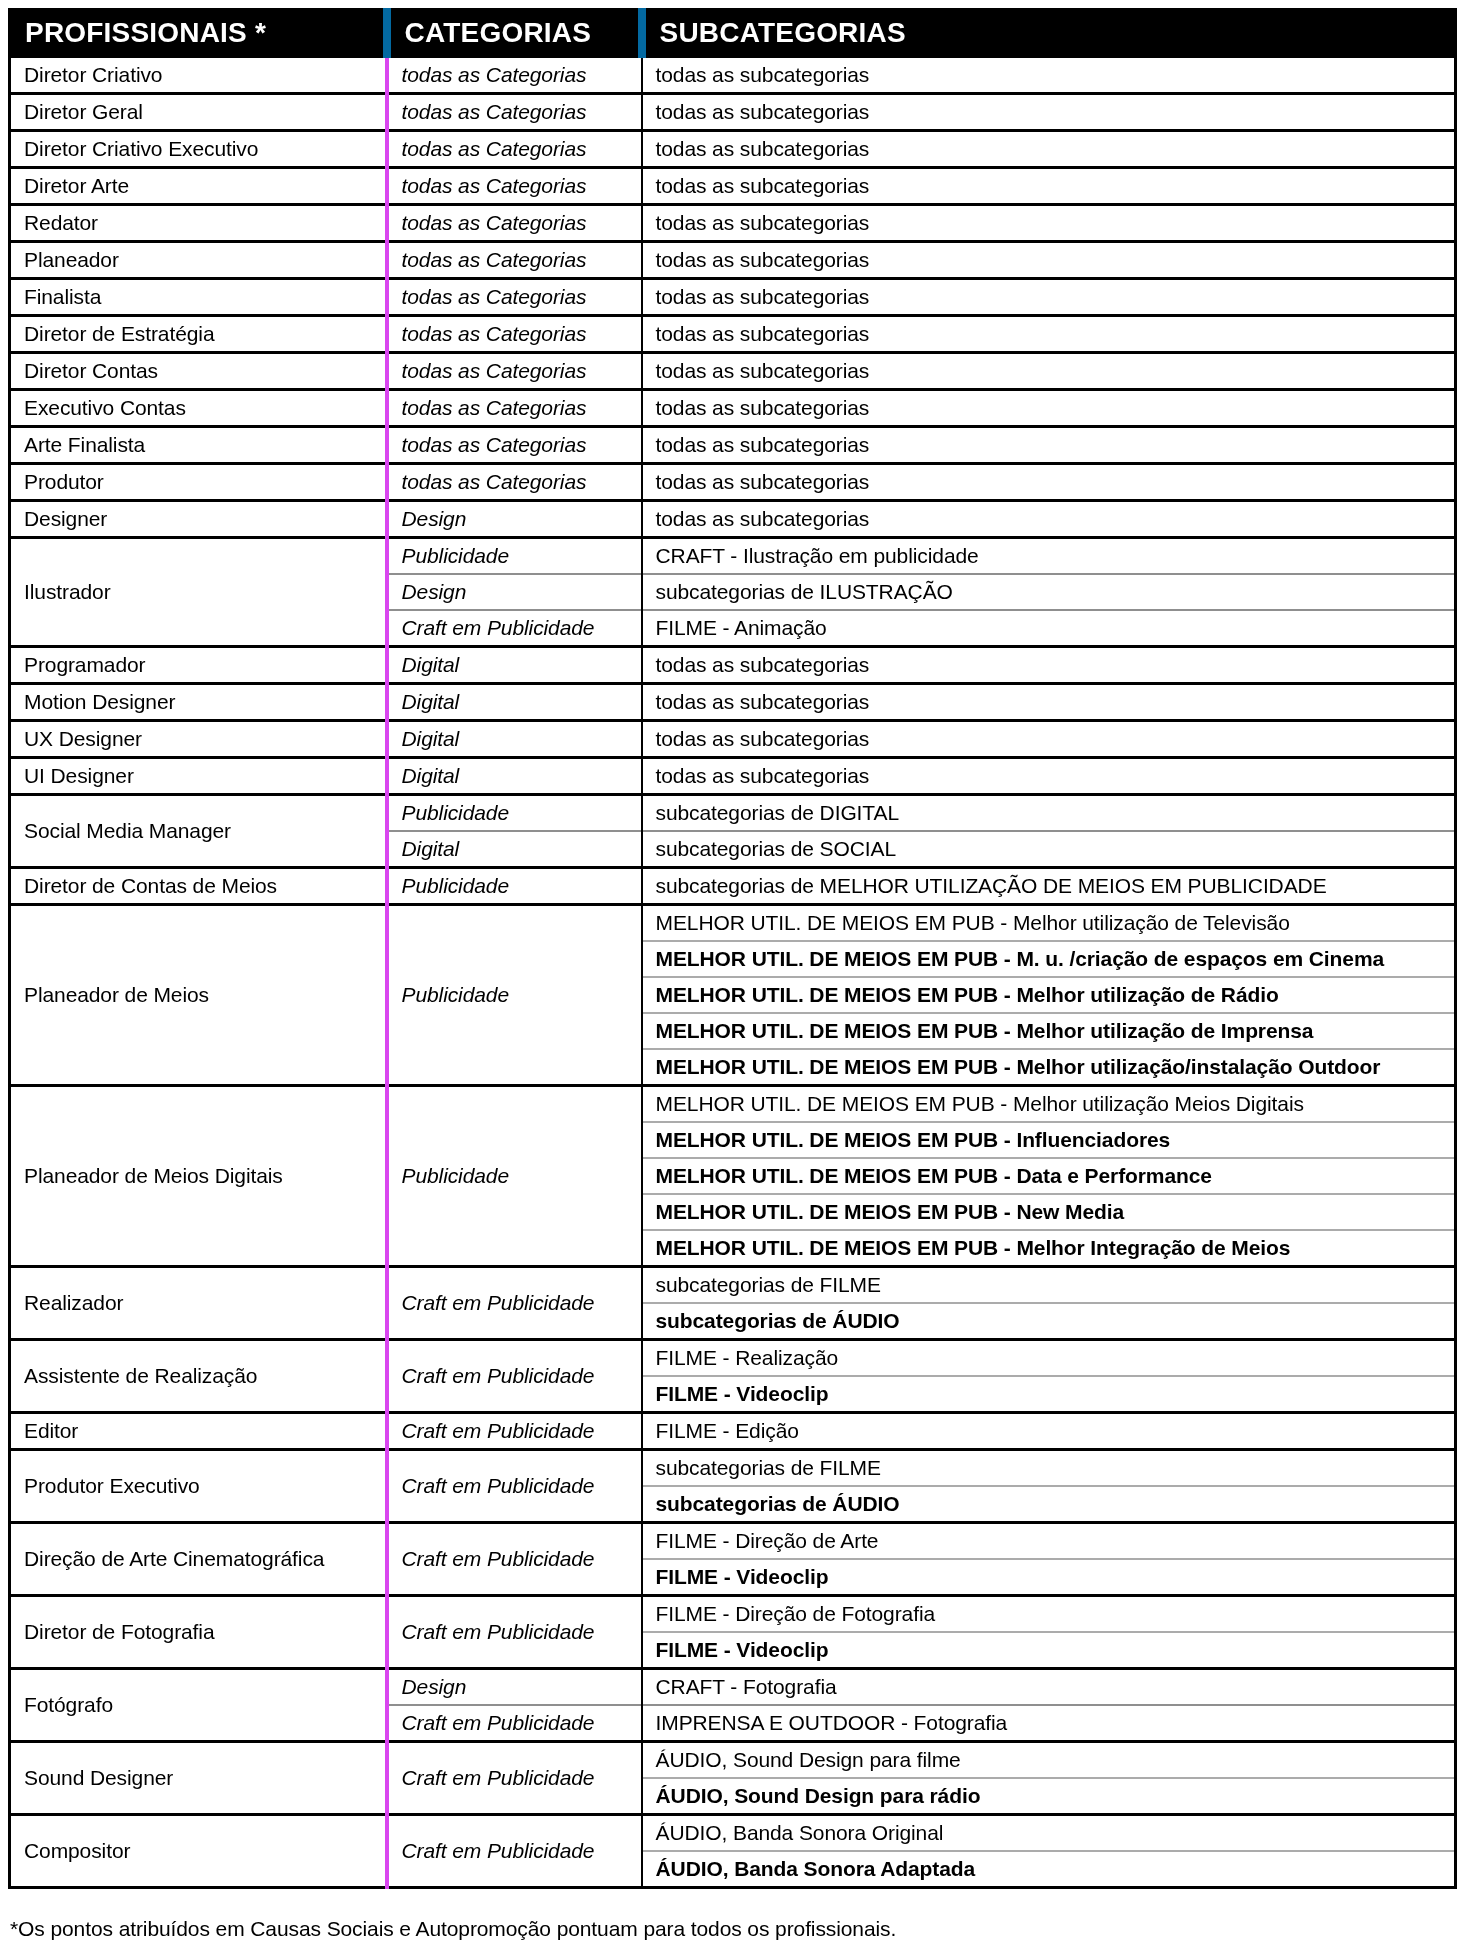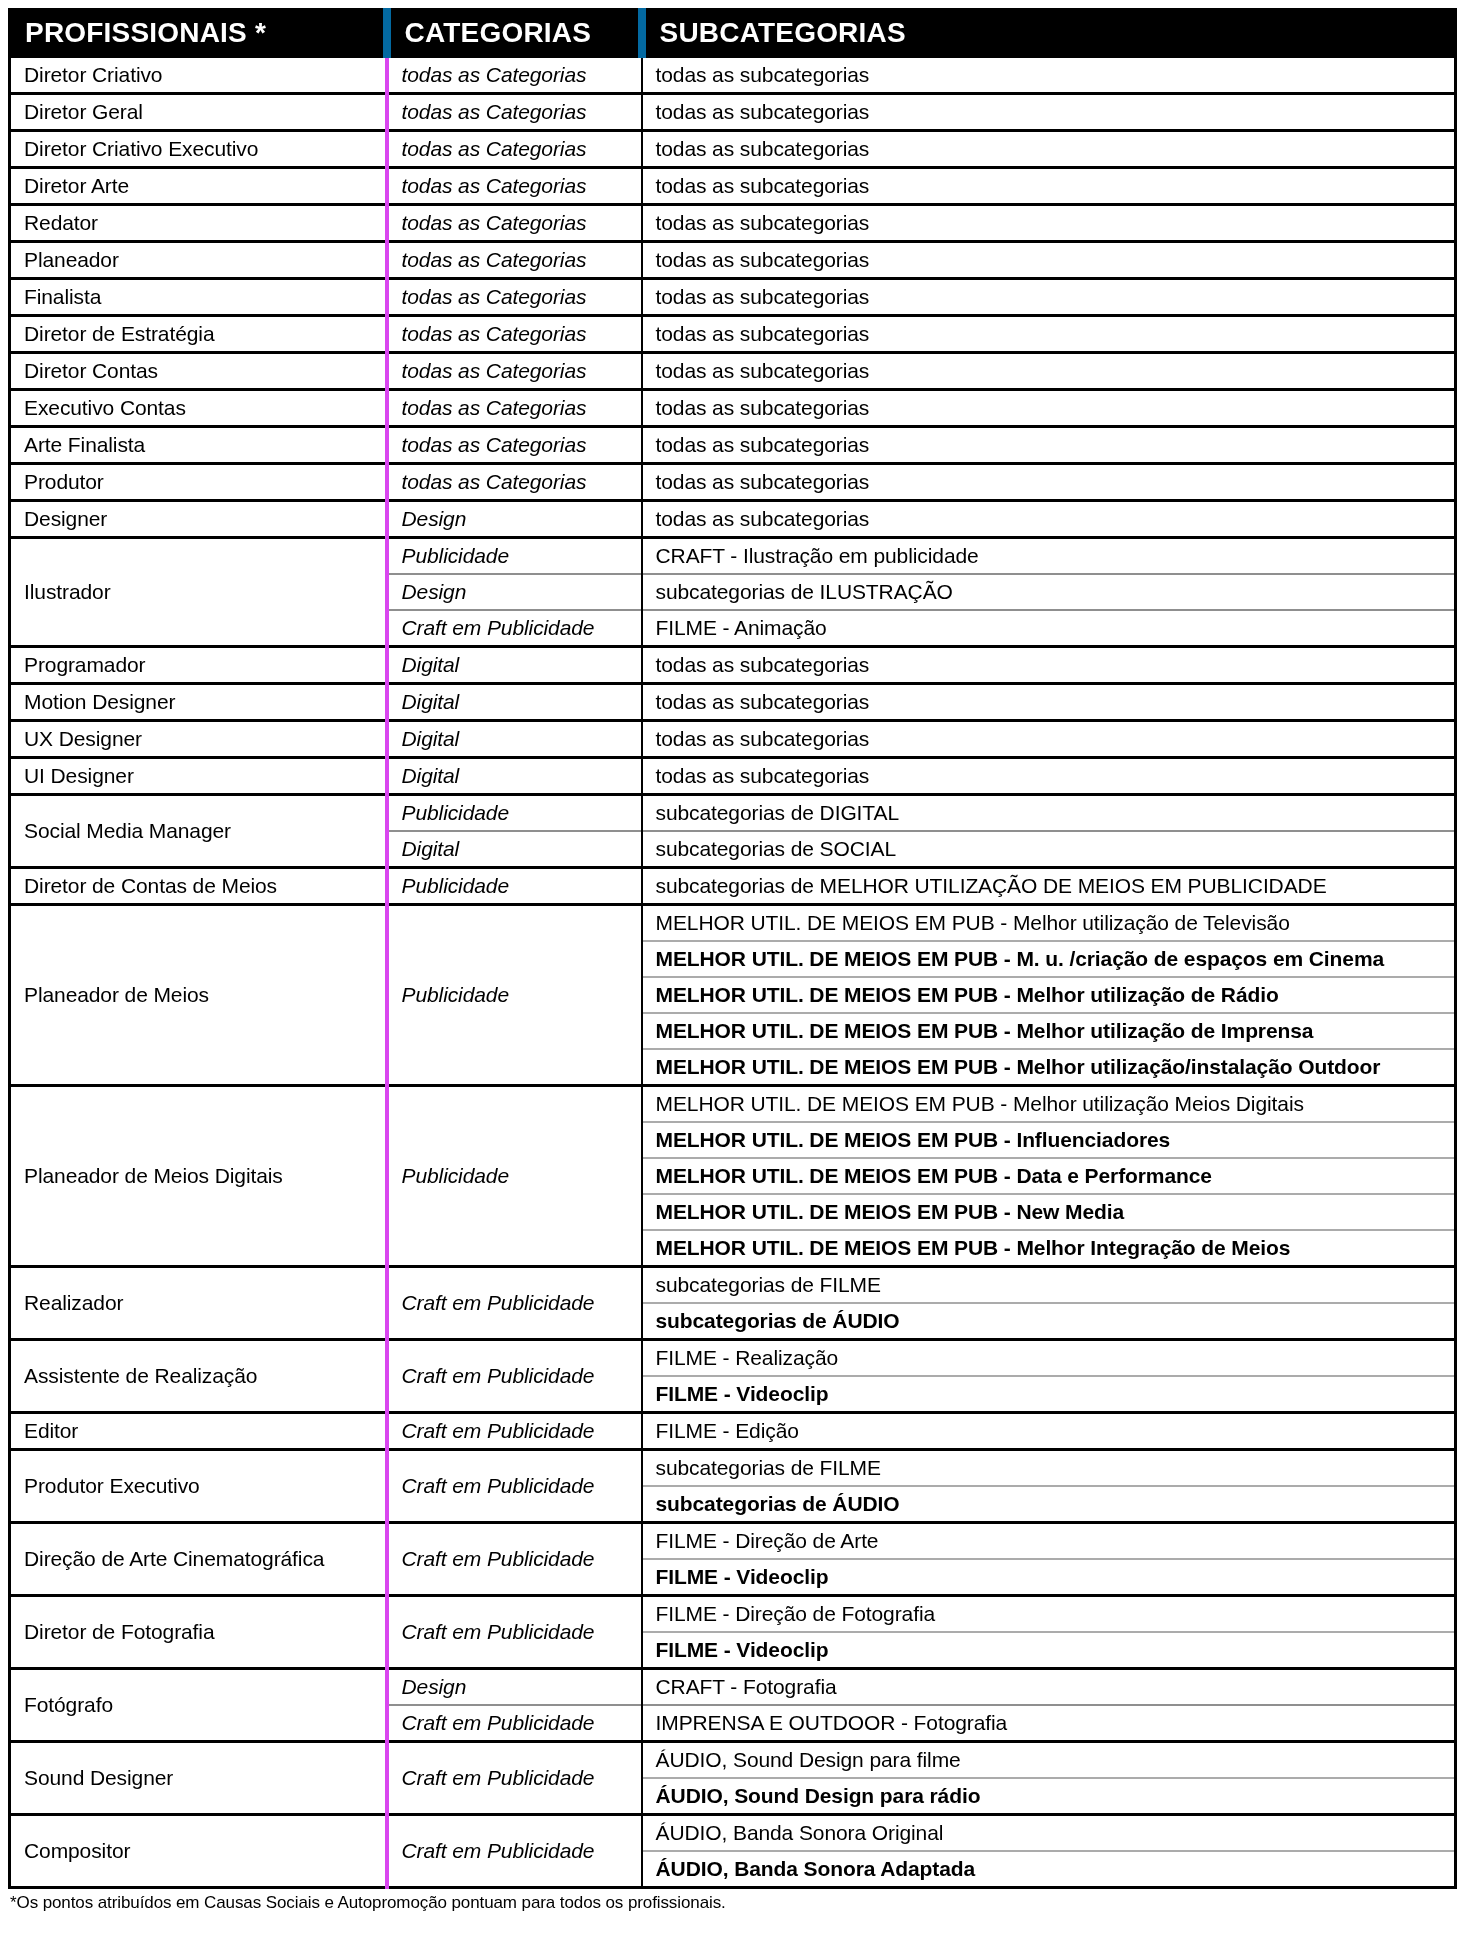--- a/index.html
+++ b/index.html
@@ -59,22 +59,22 @@
   
   tr.entry-start td {
     border-top: 2px solid #8f8f8f;
   }
   
   tr.sub-start td {
     border-top: 2px solid #ababab;
     font-weight: bold;
   }
   .footnote {
-    margin: 4px 0 0 2px;
-    font-size: 17px;
+    margin: 28px 0 0 2px;
+    font-size: 21px;
     letter-spacing: -0.1px;
     color: #000;
   }
 </style>
 </head>
 <body>
 
 <div class="page">
   <table class="award-table">
     <colgroup>

